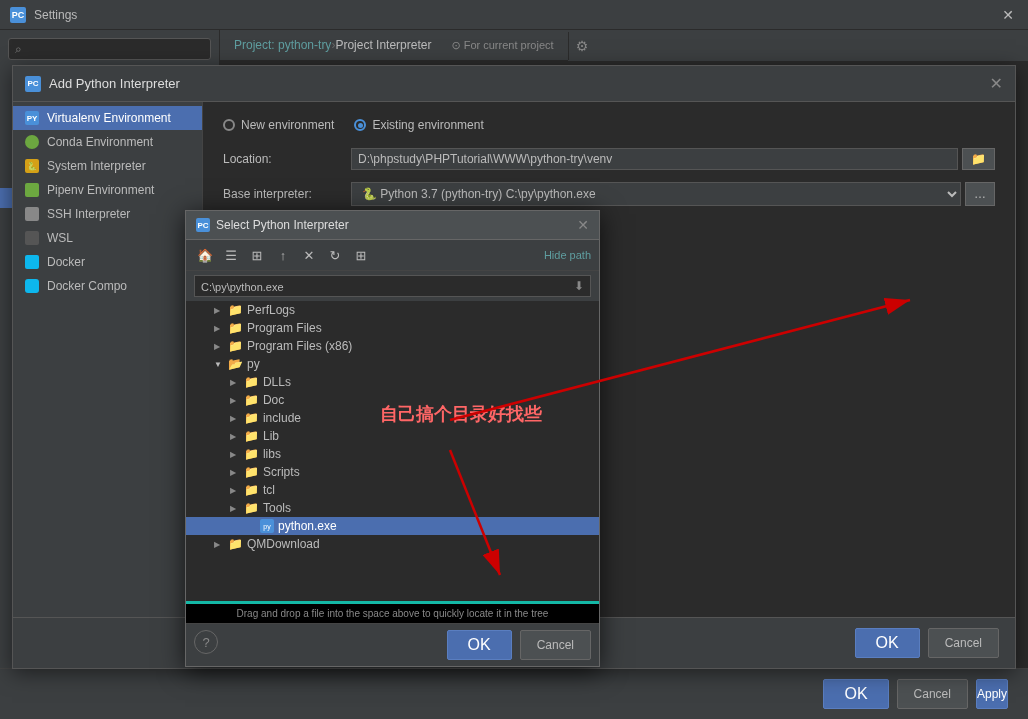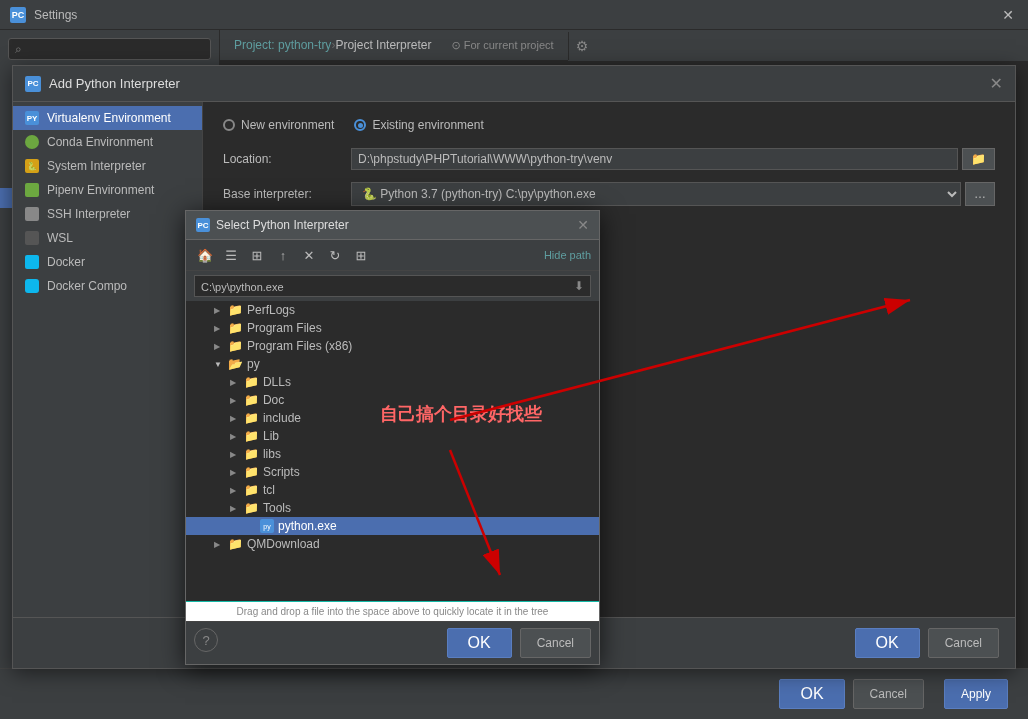--- a/index.html
+++ b/index.html
@@ -272,25 +272,24 @@
       color: #bbbbbb;
       padding: 5px 16px;
       cursor: pointer;
       font-size: 12px;
       border-radius: 2px;
     }
     .btn-apply {
       background: #4b6eaf;
       border: 1px solid #5a7ec0;
       color: white;
-      padding: 5px 16px;
+      padding: 5px 0;
       cursor: pointer;
       font-size: 12px;
       border-radius: 2px;
-      margin-left: 12px;
     }
 
     
     .file-dialog {
       position: absolute;
       top: 210px;
       left: 185px;
       width: 415px;
       background: #3c3f41;
       border: 1px solid #666;
@@ -399,22 +398,22 @@
       width: 14px; height: 14px;
       background: #4a90d9;
       border-radius: 2px;
       flex-shrink: 0;
       display: flex; align-items: center; justify-content: center;
       font-size: 7px; color: white;
     }
 
     .file-dialog-footer {
       padding: 4px 8px;
-      background: #ffffff;
-      border-top: 1px solid #14b8a6;
+      background: #000000;
+      border-top: 3px solid #14b8a6;
       font-size: 10px;
       color: #888;
       text-align: center;
     }
     .file-dialog-buttons {
       display: flex;
       justify-content: flex-end;
       gap: 8px;
       padding: 6px 8px;
       background: #3c3f41;

